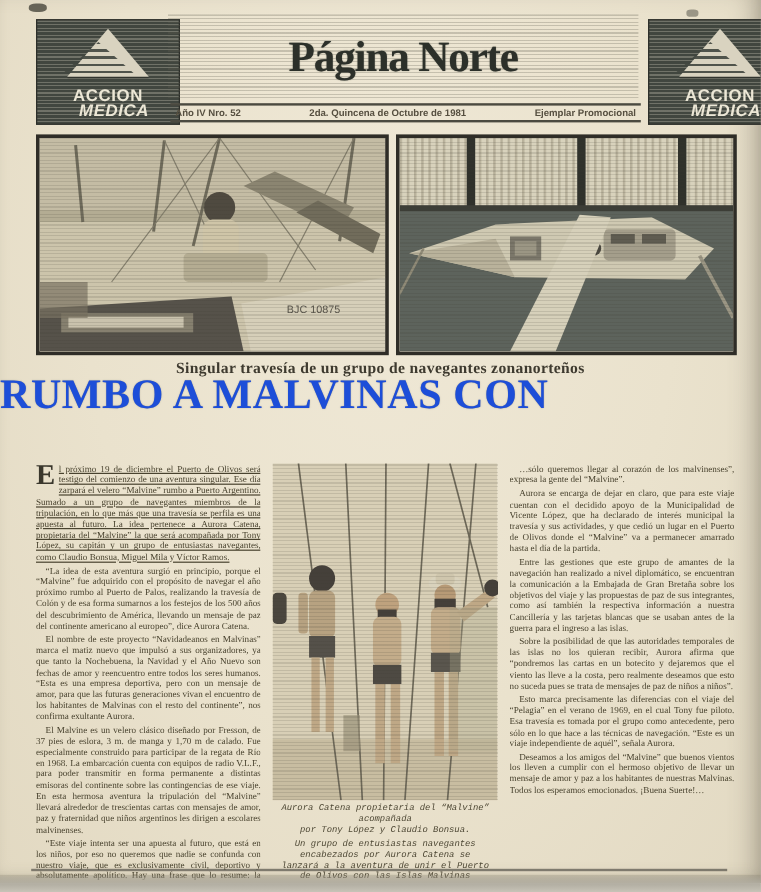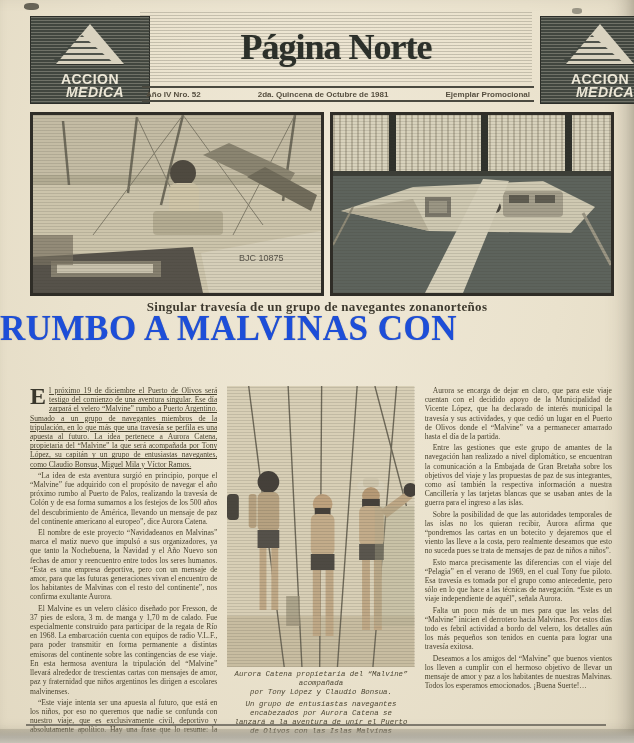--- a/index.html
+++ b/index.html
@@ -250,23 +250,23 @@
       <div class="halftone"></div>
     </div>
     <div class="cap">
       <div>Aurora Catena propietaria del “Malvine” acompañada</div>
       <div>por Tony López y Claudio Bonsua.</div>
       <div class="capbody">Un grupo de entusiastas navegantes encabezados por Aurora Catena se lanzará a la aventura de unir el Puerto de Olivos con las Islas Malvinas llevando un mensaje de amor y paz de niños argentinos para los habitantes de las islas.</div>
     </div>
   </div>
 
   <div class="col col3">
+      <p>…sólo queremos llegar al corazón de los malvinenses”, expresa la gente del “Malvine”.</p>
       <p>Aurora se encarga de dejar en claro, que para este viaje cuentan con el decidido apoyo de la Municipalidad de Vicente López, que ha declarado de interés municipal la travesía y sus actividades, y que cedió un lugar en el Puerto de Olivos donde el “Malvine” va a permanecer amarrado hasta el día de la partida.</p>
       <p>Entre las gestiones que este grupo de amantes de la navegación han realizado a nivel diplomático, se encuentran la comunicación a la Embajada de Gran Bretaña sobre los objetivos del viaje y las propuestas de paz de sus integrantes, como así también la respectiva información a nuestra Cancillería y las tarjetas blancas que se usaban antes de la guerra para el ingreso a las islas.</p>
       <p>Sobre la posibilidad de que las autoridades temporales de las islas no los quieran recibir, Aurora afirma que “pondremos las cartas en un botecito y dejaremos que el viento las lleve a la costa, pero realmente deseamos que esto no suceda pues se trata de mensajes de paz de niños a niños”.</p>
       <p>Esto marca precisamente las diferencias con el viaje del “Pelagia” en el verano de 1969, en el cual Tony fue piloto. Esa travesía es tomada por el grupo como antecedente, pero sólo en lo que hace a las técnicas de navegación. “Este es un viaje independiente de aquél”, señala Aurora.</p>
-      <p>Falta un poco más de un mes para que las velas del “Malvine” inicien el derrotero hacia Malvinas. Por estos días todo es febril actividad a bordo del velero, los detalles aún los más pequeños son tenidos en cuenta para lograr una travesía exitosa.</p>
       <p>Deseamos a los amigos del “Malvine” que buenos vientos los lleven a cumplir con el hermoso objetivo de llevar un mensaje de amor y paz a los habitantes de nuestras Malvinas. Todos los esperamos emocionados. ¡Buena Suerte!…</p>
     </div>
 </div>
 
 <div class="bottomrule"></div>
 <div class="torn"></div>
 
 </body></html>

